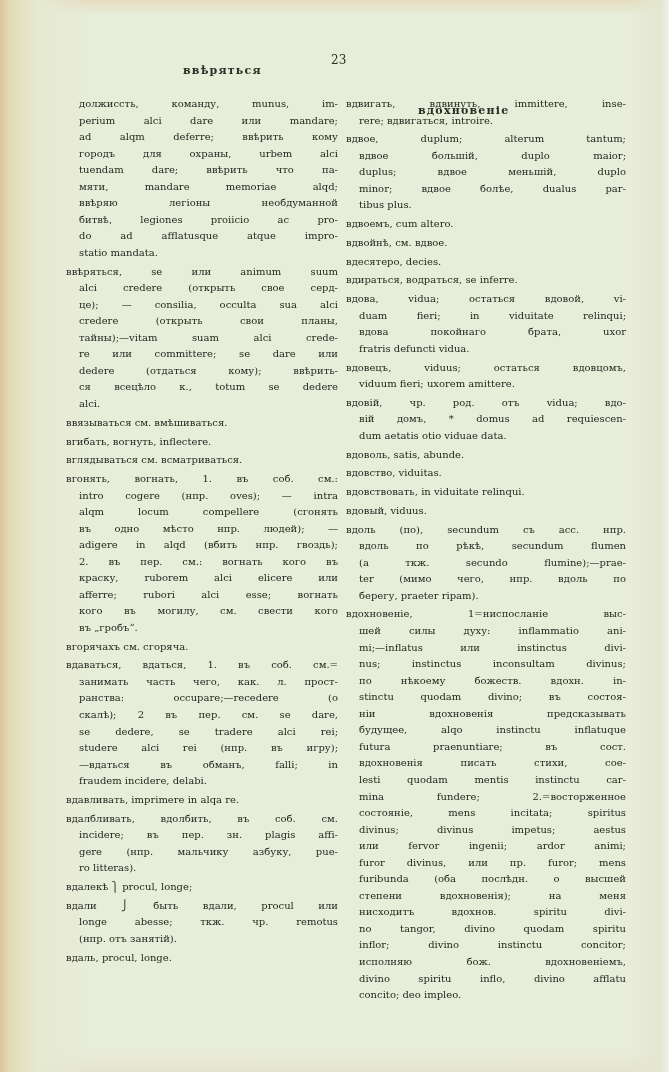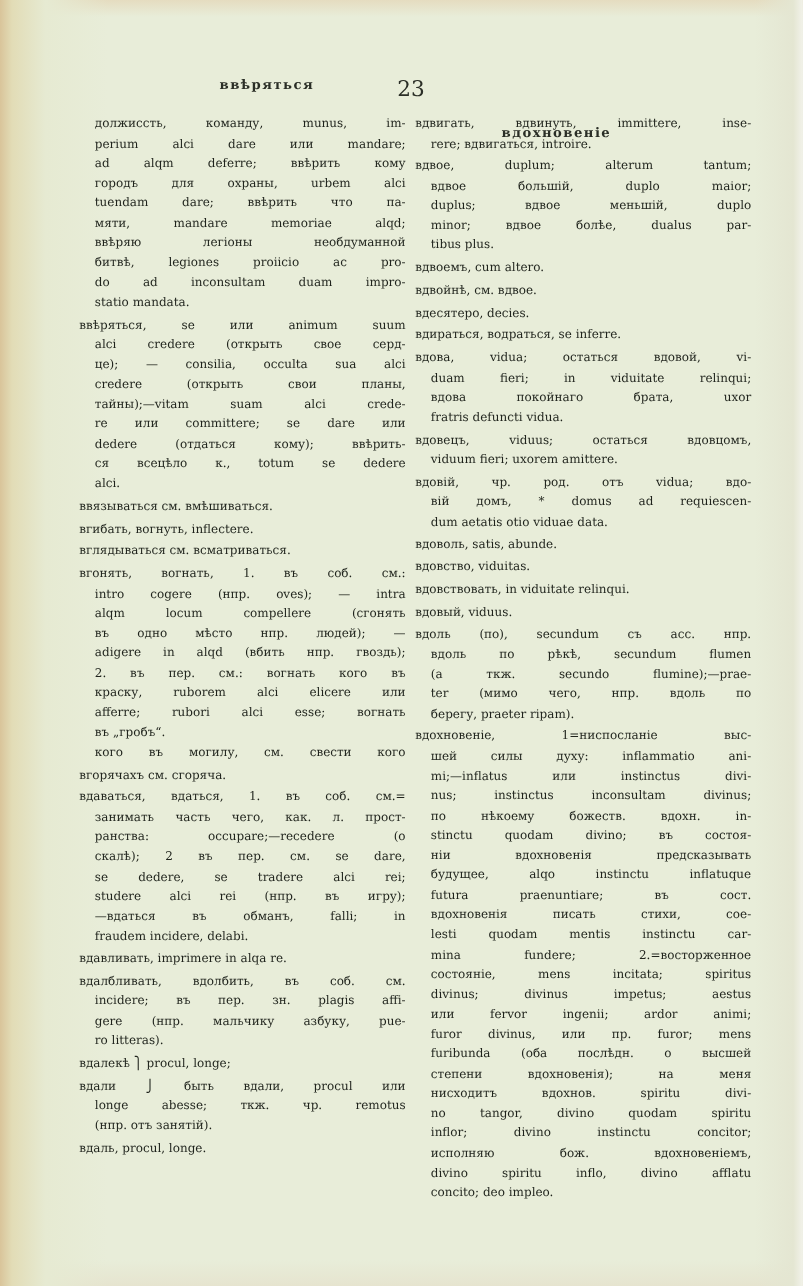--- a/index.html
+++ b/index.html
@@ -15,21 +15,21 @@
       linear-gradient(to right, #d9c49a 0px, #e2dcb6 10px, #e6ead2 38px, rgba(231,237,216,0) 90px),
       linear-gradient(to left, #f2f2ea 0px, #e4e6d2 8px, rgba(228,232,214,0) 40px),
       linear-gradient(to bottom, #e5dcc0 0px, #e8edd9 14px, #e8edd9 1050px, #e6e4cf 1072px),
       #e8edd9;
   }
   .running-head {
     position: absolute; top: 64px; font-size: 11px; font-weight: bold; letter-spacing: 1.2px;
     color: #2a2e26;
   }
   .head-left { left: 183px; }
-  .head-num { left: 331px; top: 64px; font-size: 18px; font-weight: normal; letter-spacing: 0; }
+  .head-num { left: 331px; top: 53px; font-size: 12px; font-weight: normal; letter-spacing: 0; }
   .head-right { left: 418px; margin-top: 40px; }
   .col {
     position: absolute; top: 96px; width: 272px;
     font-size: 10px; line-height: 16.55px;
   }
   .col-left { left: 66px; }
   .col-right { left: 346px; width: 280px; }
   .entry { margin: 0 0 2.2px 0; }
   .ln { display: block; white-space: nowrap; text-align: justify; text-align-last: justify; }
   .ln.last { text-align-last: left; }
@@ -47,21 +47,21 @@
   <div class="col col-left" id="col-0">
       <div class="entry">
         <span class="ln ind">должиссть, команду, munus, im-</span>
         <span class="ln ind">perium alci dare или mandare;</span>
         <span class="ln ind">ad alqm deferre; ввѣрить кому</span>
         <span class="ln ind">городъ для охраны, urbem alci</span>
         <span class="ln ind">tuendam dare; ввѣрить что па-</span>
         <span class="ln ind">мяти, mandare memoriae alqd;</span>
         <span class="ln ind">ввѣряю легіоны необдуманной</span>
         <span class="ln ind">битвѣ, legiones proiicio ac pro-</span>
-        <span class="ln ind">do ad inconsultam duam impro-</span>
+        <span class="ln ind">do ad afflatusque atque impro-</span>
         <span class="ln ind last">statio mandata.</span>
       </div>
       <div class="entry">
         <span class="ln noind">ввѣряться, se или animum suum</span>
         <span class="ln ind">alci credere (открыть свое серд-</span>
         <span class="ln ind">це); — consilia, occulta sua alci</span>
         <span class="ln ind">credere (открыть свои планы,</span>
         <span class="ln ind">тайны);—vitam suam alci crede-</span>
         <span class="ln ind">re или committere; se dare или</span>
         <span class="ln ind">dedere (отдаться кому); ввѣрить-</span>
@@ -79,22 +79,22 @@
       </div>
       <div class="entry">
         <span class="ln noind">вгонять, вогнать, 1. въ соб. см.:</span>
         <span class="ln ind">intro cogere (нпр. oves); — intra</span>
         <span class="ln ind">alqm locum compellere (сгонять</span>
         <span class="ln ind">въ одно мѣсто нпр. людей); —</span>
         <span class="ln ind">adigere in alqd (вбить нпр. гвоздь);</span>
         <span class="ln ind">2. въ пер. см.: вогнать кого въ</span>
         <span class="ln ind">краску, ruborem alci elicere или</span>
         <span class="ln ind">afferre; rubori alci esse; вогнать</span>
+        <span class="ln ind">кого въ могилу, см. свести кого</span>
         <span class="ln ind last">въ „гробъ“.</span>
-        <span class="ln ind">кого въ могилу, см. свести кого</span>
       </div>
       <div class="entry">
         <span class="ln noind last">вгорячахъ см. сгоряча.</span>
       </div>
       <div class="entry">
         <span class="ln noind">вдаваться, вдаться, 1. въ соб. см.=</span>
         <span class="ln ind">занимать часть чего, как. л. прост-</span>
         <span class="ln ind">ранства: occupare;—recedere (о</span>
         <span class="ln ind">скалѣ); 2 въ пер. см. se dare,</span>
         <span class="ln ind">se dedere, se tradere alci rei;</span>

